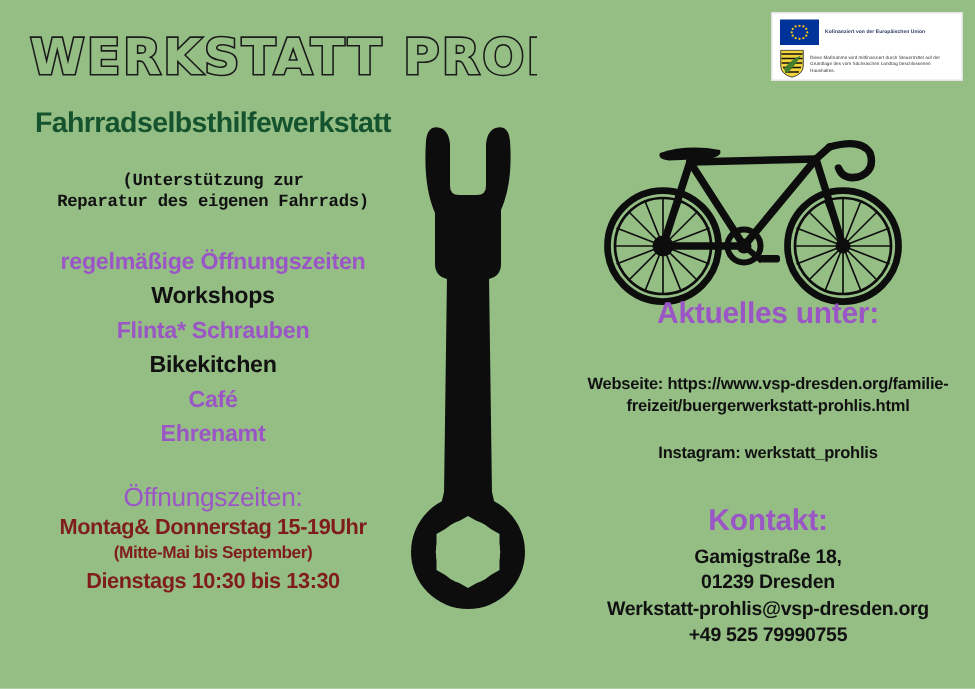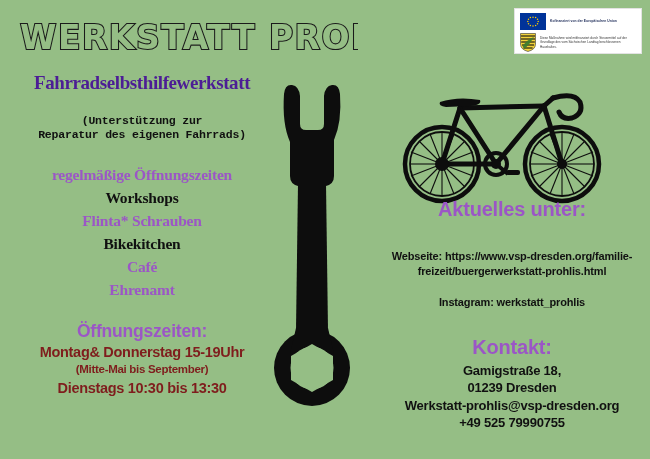--- a/index.html
+++ b/index.html
@@ -98,57 +98,57 @@
 
   
   #left-column {
     position: absolute;
     left: 8px;
     top: 72px;
     width: 268px;
     text-align: center;
   }
   .headline-main {
-    font-family: Liberation Serif, serif;
+    font-family: Liberation Sans, sans-serif;
     font-weight: bold;
     font-size: 19px;
-    color: #4c1d95;
+    color: #14532d;
     letter-spacing: -0.4px;
     white-space: nowrap;
   }
   .headline-sub {
     font-family: Liberation Mono, monospace;
     font-weight: bold;
     font-size: 11.5px;
     color: #111111;
     line-height: 1.22;
     margin-top: 20px;
     letter-spacing: -0.2px;
   }
 
   #offer-list {
     margin-top: 22px;
   }
   .offer-item {
-    font-family: Liberation Serif, serif;
+    font-family: Liberation Sans, sans-serif;
     font-weight: bold;
     font-size: 15.5px;
     line-height: 1.48;
     letter-spacing: -0.2px;
     white-space: nowrap;
   }
   .offer-item.accent { color: #9b56c6; }
   .offer-item.dark { color: #111111; }
 
   #hours-block {
     margin-top: 19px;
   }
   .hours-title {
     font-family: "Liberation Sans Narrow", "Liberation Sans", sans-serif;
-    font-weight: bold;
+    font-weight: normal;
     font-size: 17.5px;
     color: #9b56c6;
     letter-spacing: -0.2px;
   }
   .hours-line {
     font-family: "Liberation Sans Narrow", "Liberation Sans", sans-serif;
     font-weight: bold;
     font-size: 14.5px;
     color: #7f1d1d;
     line-height: 1.38;

